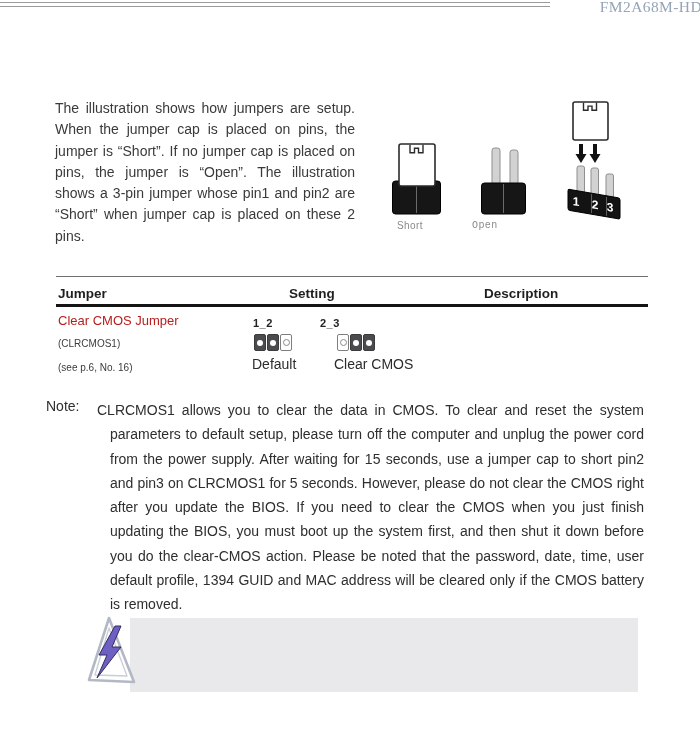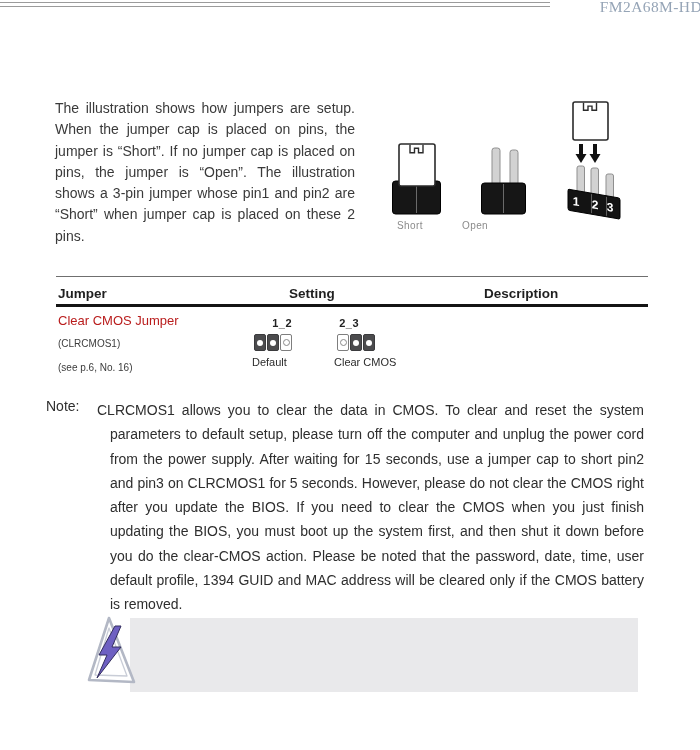--- a/index.html
+++ b/index.html
@@ -24,26 +24,26 @@
 
   
   .t-rule-thin{position:absolute;left:56px;top:276px;width:592px;height:1px;background:#6f6f6f;}
   .t-rule-thick{position:absolute;left:56px;top:304px;width:592px;height:3px;background:#141414;}
   .t-head{position:absolute;top:286px;font-size:13.5px;font-weight:bold;color:#1f1f1f;}
   .th-jumper{left:58px;} .th-setting{left:289px;} .th-desc{left:484px;}
   .row-name{position:absolute;left:58px;top:313px;font-size:13px;color:#b91c1c;}
   .row-id{position:absolute;left:58px;top:338px;font-size:10px;color:#3c3c3c;}
   .row-ref{position:absolute;left:58px;top:362px;font-size:10px;color:#3c3c3c;}
 
-  .jpins{position:absolute;top:317px;width:39px;text-align:right;font-size:11px;font-weight:bold;
+  .jpins{position:absolute;top:317px;width:39px;text-align:left;font-size:11px;font-weight:bold;
          letter-spacing:0.5px;color:#222;}
   .jp-1{left:253px;} .jp-2{left:320px;}
   .jgraphic{position:absolute;top:334px;display:inline-flex;gap:1px;}
   .jg-1{left:254px;} .jg-2{left:337px;}
-  .jcaption{position:absolute;top:356px;font-size:11px;color:#2c2c2c;}
+  .jcaption{position:absolute;top:356px;font-size:14px;color:#2c2c2c;}
   .jc-1{left:252px;} .jc-2{left:334px;}
   .jcell{box-sizing:border-box;width:12px;height:17px;border-radius:2px;display:flex;
          align-items:center;justify-content:center;}
   .jcell.short{background:#4b4b4d;border:1px solid #3b3b3d;}
   .jcell.open{background:#fff;border:1.5px solid #7e7e7e;}
   .jcell.short .jdot{width:6px;height:6px;border-radius:50%;background:#fff;}
   .jcell.open .jdot{box-sizing:border-box;width:7px;height:7px;border-radius:50%;
                     border:1.5px solid #8a8a8a;background:#fff;}
 
   
@@ -78,21 +78,21 @@
   <div class="illo-label" style="left:397px;top:220px;">Short</div>
 
   <div class="illo" style="left:478px;top:146px;">
     <svg width="52" height="70" viewBox="0 0 52 70">
       <rect x="14" y="2" width="8" height="44" rx="2.5" fill="#d2d2d2" stroke="#8f8f8f"></rect>
       <rect x="32" y="4" width="8" height="42" rx="2.5" fill="#d2d2d2" stroke="#8f8f8f"></rect>
       <rect x="3.5" y="37" width="44" height="31" rx="3" fill="#161616" stroke="#000"></rect>
       <line x1="25.5" y1="38" x2="25.5" y2="67" stroke="#6a6a6a" stroke-width="1"></line>
     </svg>
   </div>
-  <div class="illo-label" style="left:462px;top:220px;">Open</div>
+  <div class="illo-label" style="left:472px;top:220px;font-family:Liberation Mono, monospace;">Open</div>
 
   <div class="illo" style="left:562px;top:100px;">
     <svg width="64" height="126" viewBox="0 0 64 126">
 
       <rect x="11" y="2" width="35" height="38" rx="2" fill="#ffffff" stroke="#2b2b2b" stroke-width="1.6"></rect>
       <path d="M21.5 2.8 v7.5 h4.5 v-4.2 h4 v4.2 h4.5 v-7.5" fill="none" stroke="#2b2b2b" stroke-width="1.4"></path>
 
       <line x1="19" y1="44" x2="19" y2="55" stroke="#111" stroke-width="4"></line>
       <polygon points="13.5,54 24.5,54 19,63" fill="#111"></polygon>
       <line x1="33" y1="44" x2="33" y2="55" stroke="#111" stroke-width="4"></line>

